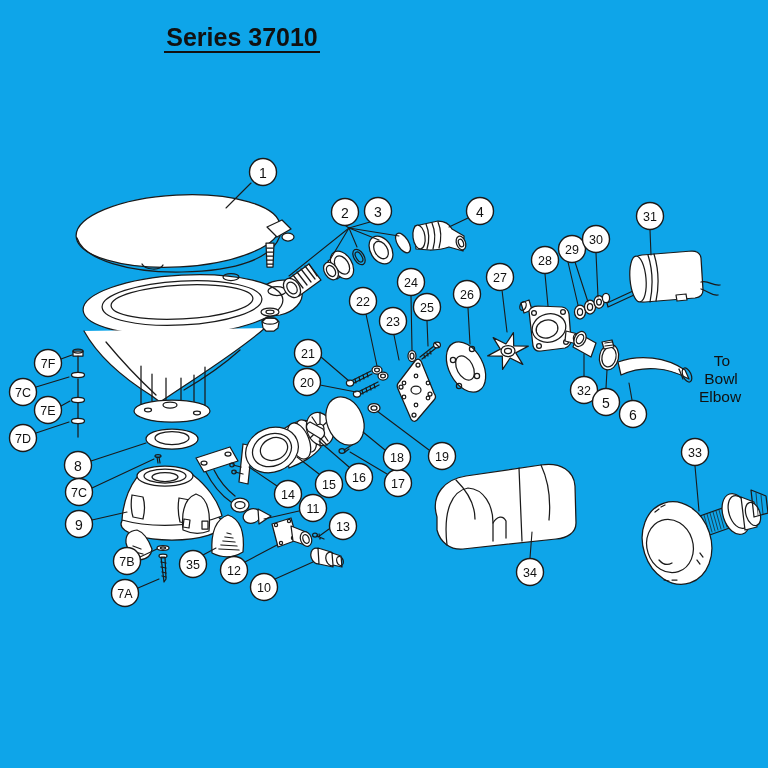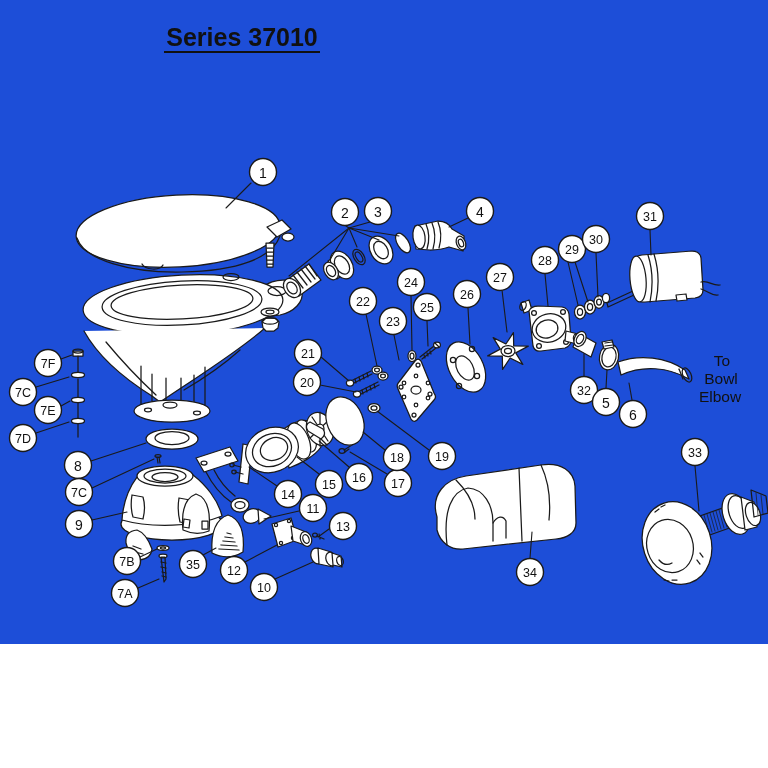--- a/index.html
+++ b/index.html
@@ -1,16 +1,16 @@
 <!DOCTYPE html>
 <html><head>
 <meta charset="utf-8">
 <style>
   html,body{margin:0;padding:0;background:#fff;}
-  .stage{position:relative;width:768px;height:644px;background:#1d4ed8;overflow:hidden;
+  .stage{position:relative;width:768px;height:768px;background:#0ea5e9;overflow:hidden;
          font-family:"Liberation Sans",sans-serif;text-align:right;}
   svg{position:absolute;left:0;top:0;}
   
   #art path,#art ellipse,#art circle,#art line,#art rect{
     stroke:#1a1a1a;stroke-width:1.25;fill:none;stroke-linecap:round;stroke-linejoin:round;}
   #art .f{fill:#ffffff;}
   #art .thin{stroke-width:.7;}
   .title{font-family:"Liberation Sans",sans-serif;font-weight:bold;font-size:25px;
          text-anchor:middle;fill:#111;}
   .title-underline{stroke:#111;stroke-width:2;}

